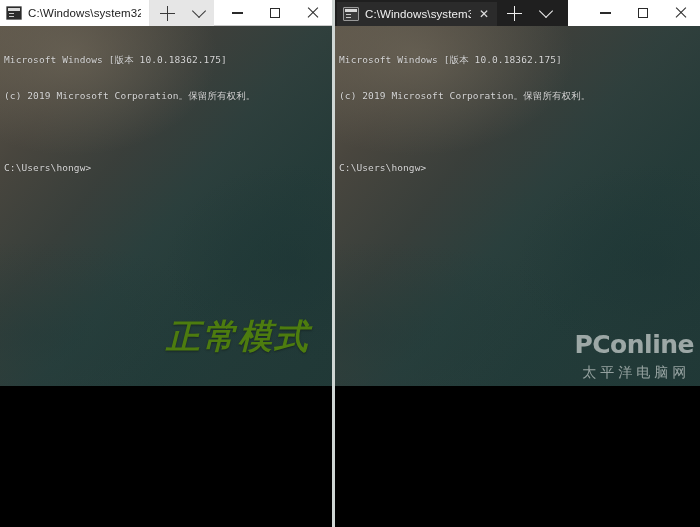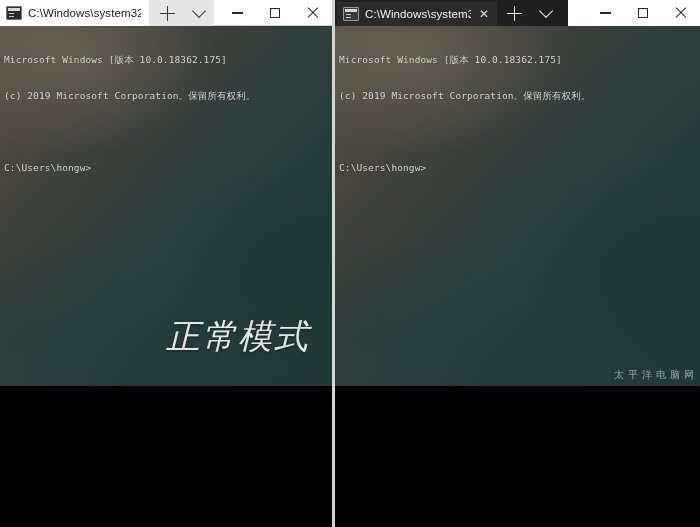--- a/index.html
+++ b/index.html
@@ -246,23 +246,23 @@
     text-shadow: 0 0 1px rgba(0,0,0,0.35);
   }
   .console-text .blank { visibility: hidden; }
 
   
   .mode-label {
     position: absolute;
     bottom: 26px;
     font-family: "DejaVu Sans", "Liberation Sans", sans-serif;
     font-size: 34px;
-    font-weight: normal;
+    font-weight: bold;
     font-style: italic;
-    color: #e5e5e5;
+    color: #4d7c0f;
     letter-spacing: 2px;
     white-space: nowrap;
     text-shadow: 0 1px 2px rgba(0,0,0,0.35);
   }
   .mode-label-left  { right: 22px; }
   .mode-label-right { right: 18px; }
 
   
   .watermark {
     position: absolute;
@@ -274,24 +274,24 @@
   .wm-main {
     font-family: "DejaVu Sans", "Liberation Sans", sans-serif;
     font-size: 25px;
     font-weight: bold;
     color: rgba(232,236,234,0.62);
     line-height: 0.95;
     letter-spacing: -0.5px;
   }
   .wm-sub {
     font-family: "DejaVu Sans", "Liberation Sans", sans-serif;
-    font-size: 10px;
+    font-size: 14px;
     color: rgba(226,232,230,0.60);
     letter-spacing: 4px;
-    margin-top: 16px;
+    margin-top: 7px;
     margin-right: -4px;
   }
 </style>
 </head>
 <body>
 
 <div class="stage">
 
   <div class="panel panel-left">
 
@@ -378,18 +378,19 @@
       <div class="console-glow"></div>
       <div class="console-text">
         <div>Microsoft Windows [版本 10.0.18362.175]</div>
         <div>(c) 2019 Microsoft Corporation。保留所有权利。</div>
         <div class="blank">&nbsp;</div>
         <div>C:\Users\hongw&gt;</div>
       </div>
 
 
       <div class="watermark">
+        <div class="wm-main">PConline</div>
         <div class="wm-sub">太平洋电脑网</div>
       </div>
     </div>
   </div>
 
 </div>
 
 </body></html>

